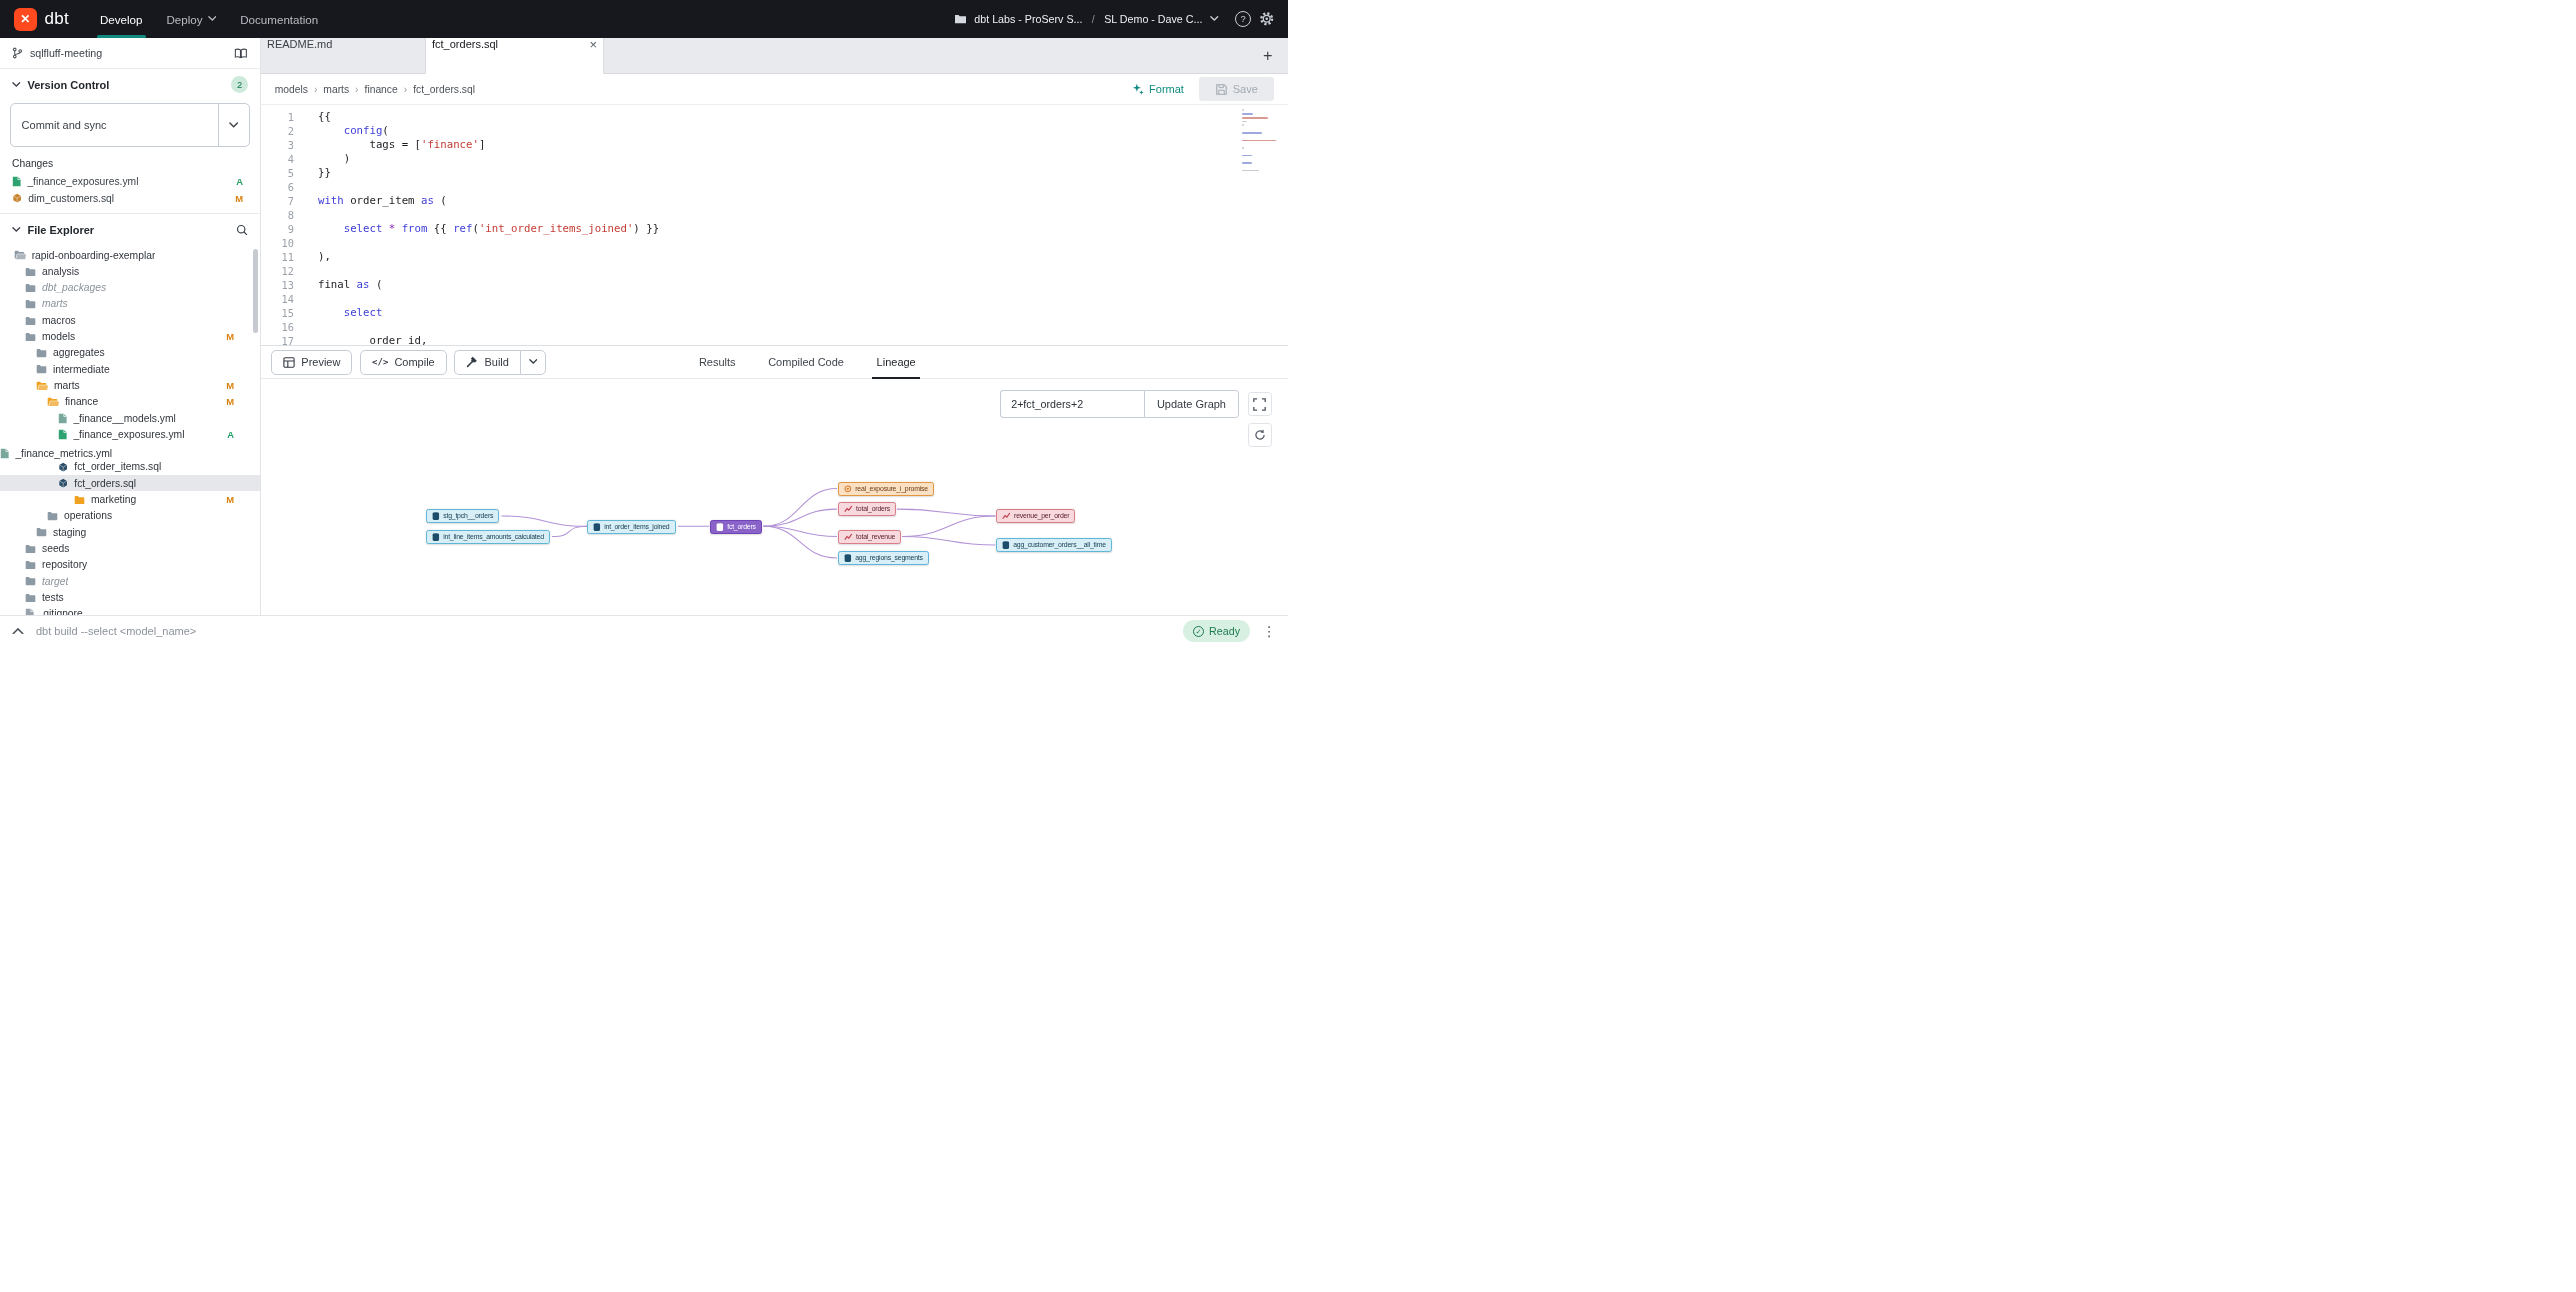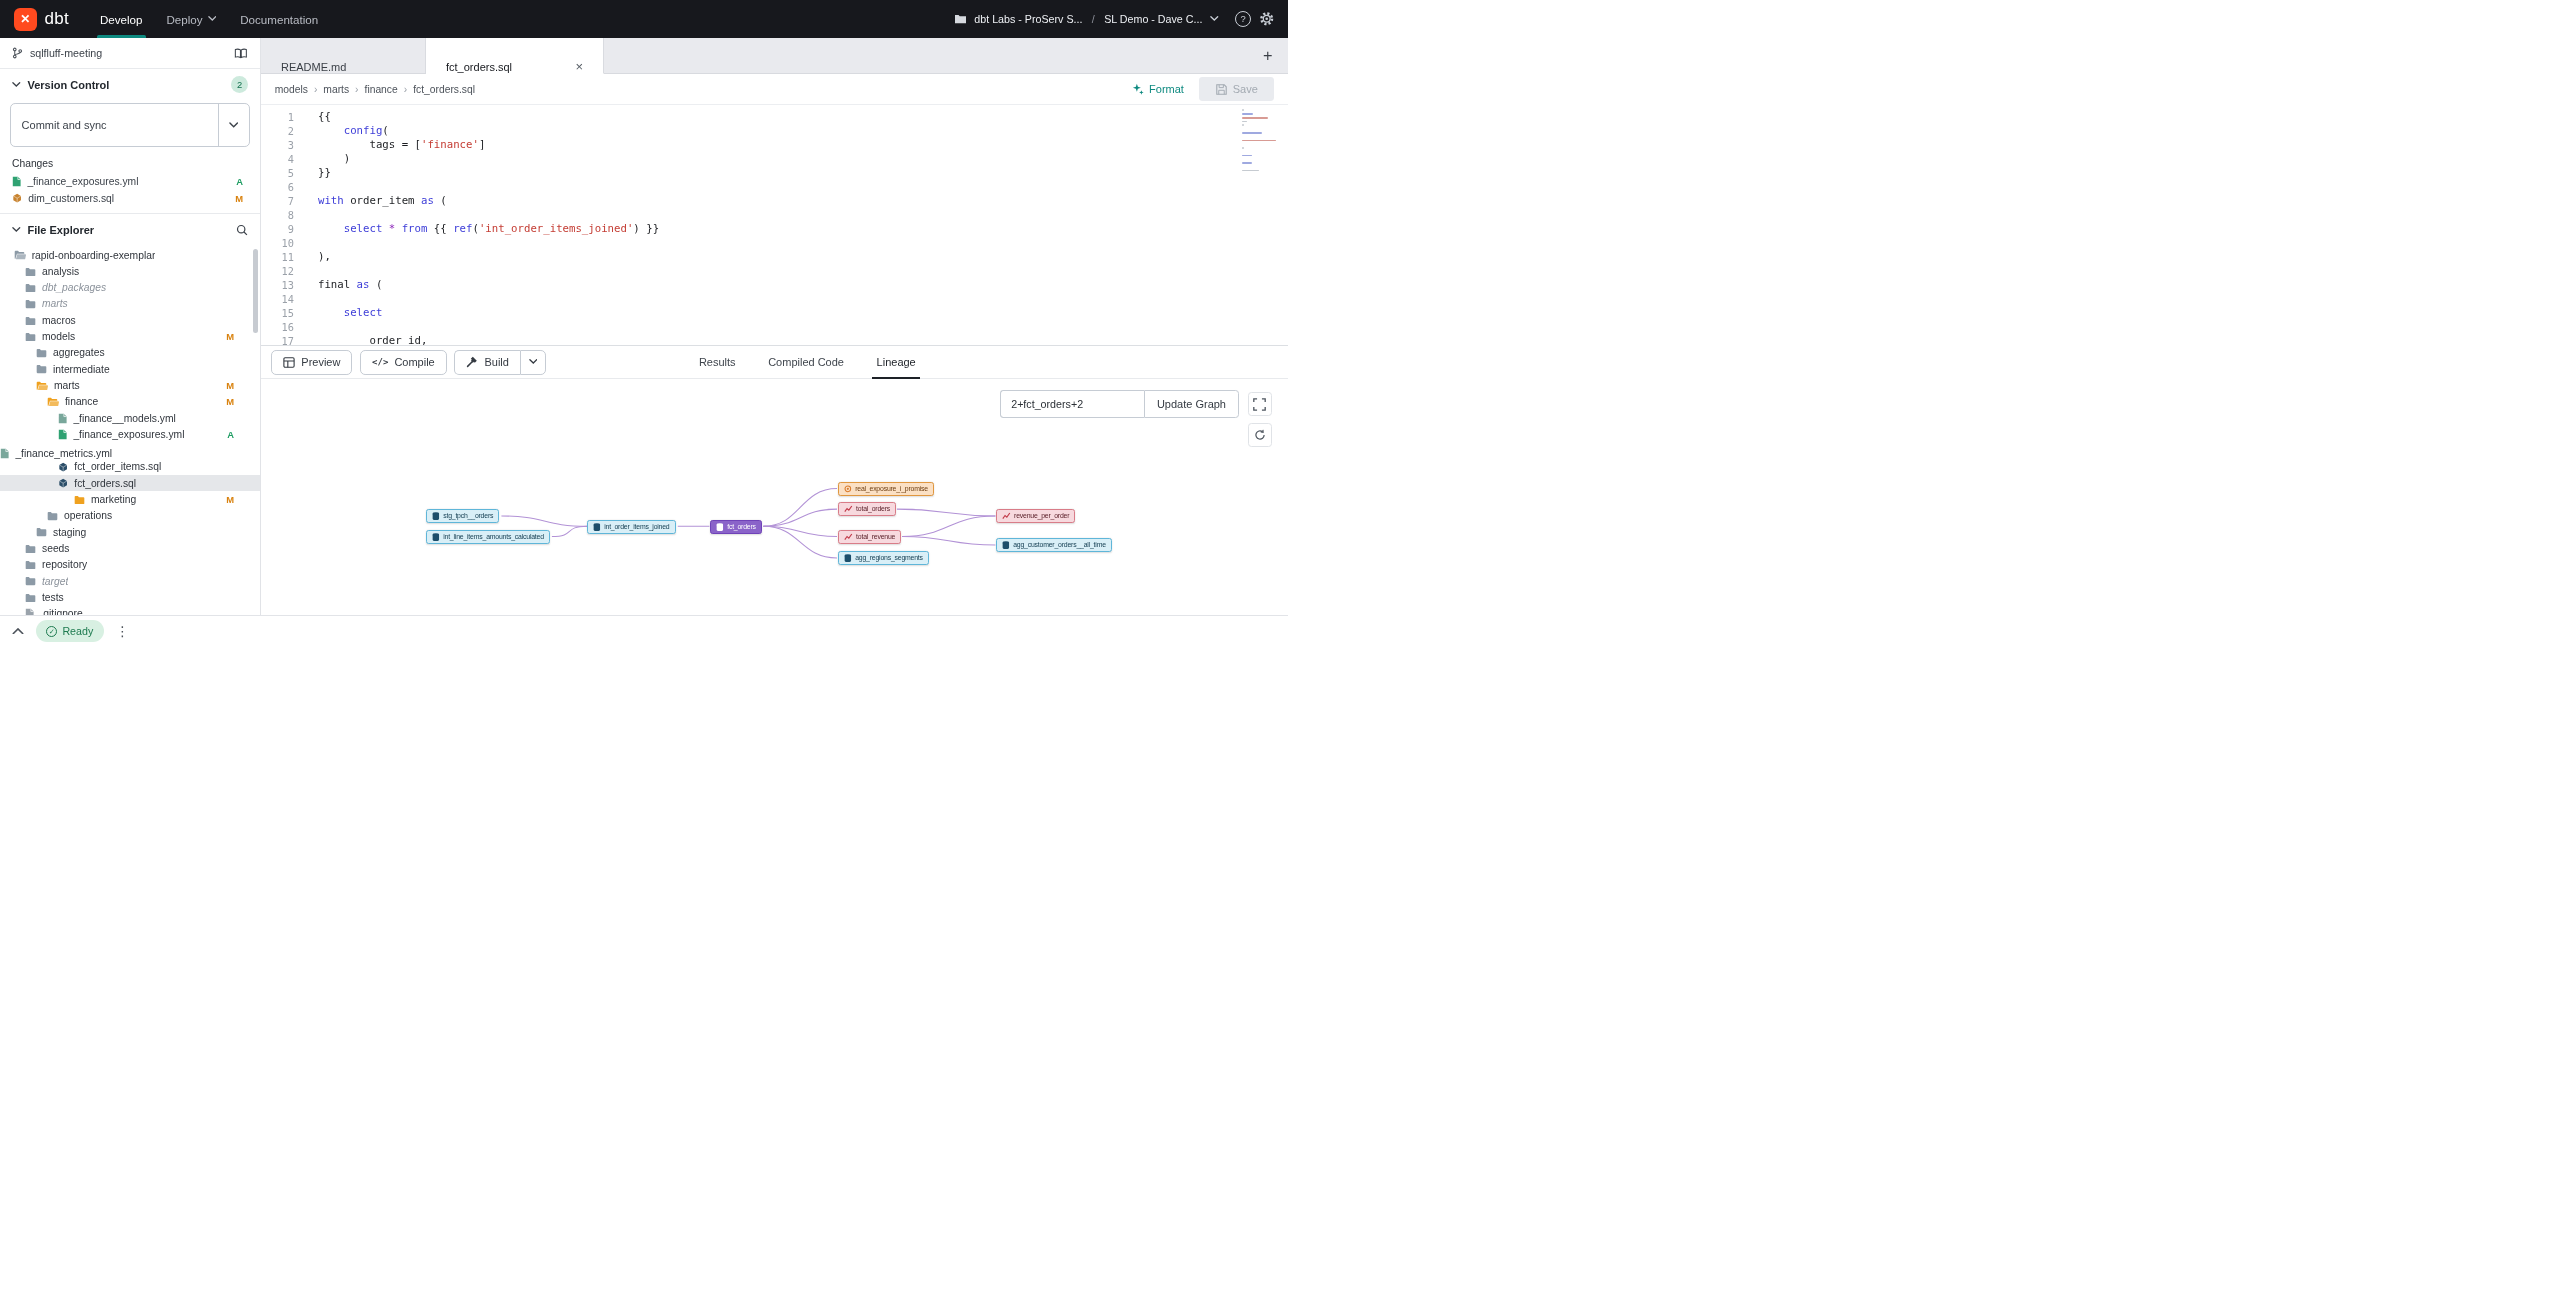--- a/index.html
+++ b/index.html
@@ -58,21 +58,21 @@
     padding-right:26px;cursor:pointer}
   .tree-row.selected{background:#e5e7ea}
   .tree-row.dim .tree-label{color:#8b929b;font-style:italic}
   .tree-label{white-space:nowrap;overflow:hidden;text-overflow:ellipsis}
   .tree-scrollbar{position:absolute;right:1.7px;top:3.4px;width:5.1px;height:84px;background:#c7cbd1;border-radius:2.6px}
 
   
   .editor-col{flex:1;display:flex;flex-direction:column;min-width:0}
   .tabbar{height:36px;flex:none;background:#e9eaee;display:flex;align-items:stretch;
     border-bottom:0.9px solid #d8dadf}
-  .etab{width:165px;display:flex;align-items:flex-end;padding:0 20px;font-size:11px;color:#3a3f46;
+  .etab{width:165px;display:flex;align-items:flex-start;padding:0 6px;font-size:11px;color:#3a3f46;
     border-right:0.9px solid #d9dbe0;background:#e9eaee;cursor:pointer}
   .etab.active{background:#fff;width:178px;color:#16181d;border-bottom:0.9px solid #fff;margin-bottom:-0.9px}
   .etab .close{margin-left:auto;color:#565d65;font-size:13px;line-height:1}
   .tab-plus{margin-left:auto;align-self:center;margin-right:15.4px;font-size:16.3px;color:#3a3f46;cursor:pointer}
   .crumb-row{height:31px;flex:none;display:flex;align-items:center;padding:0 13.7px;background:#fff;
     border-bottom:0.9px solid #eceef1}
   .crumbs{display:flex;align-items:center}
   .crumb{font-size:10.3px;color:#4c525a}
   .crumb-sep{margin:0 6px;color:#9aa1a9;font-size:10.3px}
   .format-btn{margin-left:auto;display:flex;align-items:center;gap:5.1px;color:var(--teal,#0e8a80);
@@ -722,20 +722,21 @@
       </div>
     </div>
   </div>
 
   <footer class="bottombar">
     <span class="icon-wrap">
       <svg width="12" height="6.9" viewBox="0 0 14 8">
           <path d="M1 7l6-6 6 6" fill="none" stroke="#4c525a" stroke-width="1.8"></path>
         </svg>
     </span>
+    <input class="cmd-input" placeholder="dbt build --select &lt;model_name&gt;" style="">
     <span class="ready-pill">
       <span class="check">✓</span>
       <span>Ready</span>
     </span>
     <span class="kebab">⋮</span>
   </footer>
 </div>
 
 
 </body></html>

